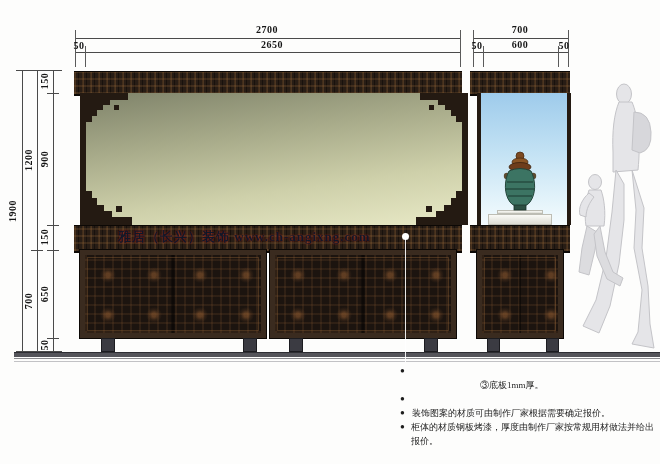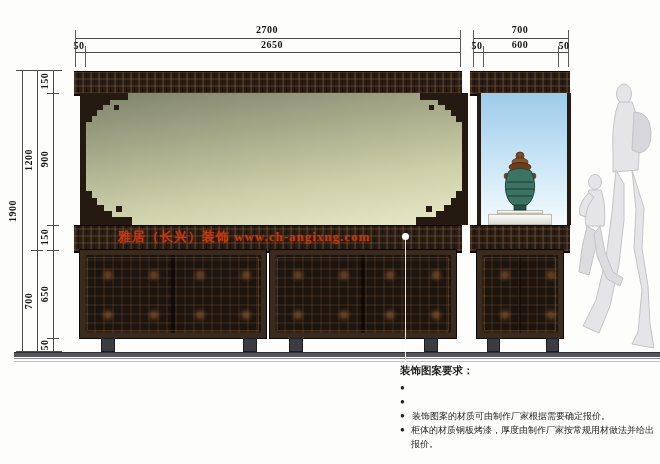--- a/index.html
+++ b/index.html
@@ -32,21 +32,21 @@
       radial-gradient(circle, rgba(150,95,50,.55) 2px, rgba(150,95,50,.18) 5px, rgba(0,0,0,0) 8px),
       repeating-linear-gradient(0deg, rgba(125,82,46,.20) 0 2px, rgba(0,0,0,0) 2px 9px),
       repeating-linear-gradient(90deg, rgba(125,82,46,.20) 0 2px, rgba(0,0,0,0) 2px 9px);
     background-size:auto,46px 40px,auto,auto;}
   .chest:before{content:"";position:absolute;inset:2px;border:1px solid rgba(160,110,60,.35);}
   .foot{position:absolute;width:14px;height:14px;background:#3b3b42;border:1px solid #1c1c20;box-sizing:border-box;}
   
   .floor-bar{position:absolute;background:#54545a;border-top:1px solid #2e2e33;}
   .floor-line{position:absolute;height:0;}
   
-  .watermark{position:absolute;font-size:13px;font-weight:bold;color:#c2410c;letter-spacing:1px;
+  .watermark{position:absolute;font-size:13px;font-weight:bold;color:#0f172a;letter-spacing:1px;
     white-space:nowrap;text-shadow:0 0 2px rgba(195,32,19,.85);opacity:.92;z-index:6;}
   .leader-line{position:absolute;width:0;border-left:1.5px solid rgba(255,255,255,.9);z-index:7;}
   .leader-dot{position:absolute;width:7px;height:7px;border-radius:50%;background:#fff;z-index:7;}
   
   .notes{position:absolute;color:#1d1d1d;z-index:8;}
   .notes .title{font-size:10.5px;font-weight:bold;margin:0 0 3px 0;}
   .note-row{display:flex;font-size:9px;line-height:14px;}
   .note-row .b{width:12px;font-size:8px;line-height:14px;}
   .note-row.indent{padding-left:80px;}
   
@@ -174,23 +174,25 @@
   <div class="floor-bar" style="left:14px;top:352px;width:646px;height:4px;"></div>
   <div class="floor-line" style="left:14px;top:358px;width:646px;border-top:1px solid #8a8a8e;"></div>
   <div class="floor-line" style="left:14px;top:361px;width:646px;border-top:1px solid #c2c2c5;"></div>
 
   <div class="watermark" style="left:118px;top:228px;">雅居（长兴）装饰 www.ch-angixng.com</div>
 
   <div class="leader-dot" style="left:402px;top:233px;"></div>
   <div class="leader-line" style="left:405px;top:239px;height:123px;"></div>
 
   <div class="notes" style="left:400px;top:364px;width:258px;">
-    <div class="title">装饰图案要求：</div>
-    <div class="note-row">
-      <span class="b">●</span>
+    <div class="note-row">
+      <span class="b">●</span>
+    </div>
+    <div class="note-row indent">
+      <span>③底板1mm厚。</span>
     </div>
     <div class="note-row">
       <span class="b">●</span>
     </div>
     <div class="note-row">
       <span class="b">●</span>
       <span>装饰图案的材质可由制作厂家根据需要确定报价。</span>
     </div>
     <div class="note-row">
       <span class="b">●</span>

